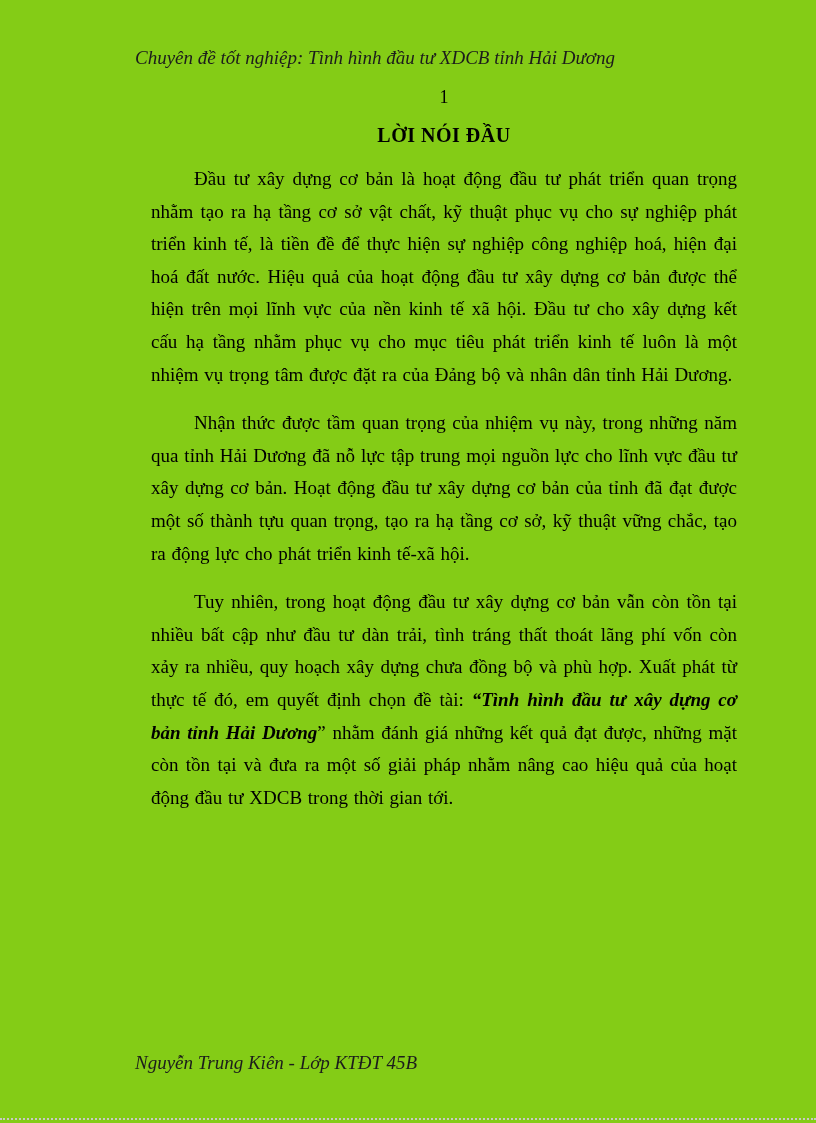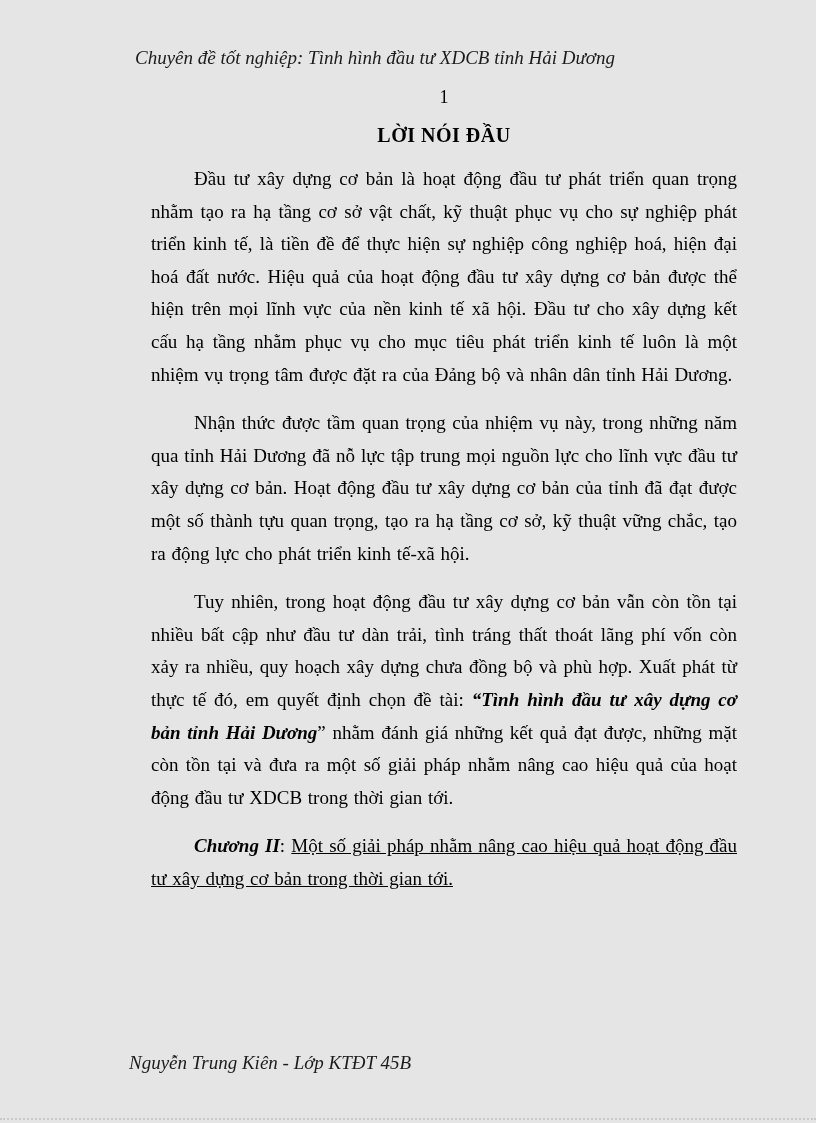--- a/index.html
+++ b/index.html
@@ -2,21 +2,21 @@
 <html><head>
 <meta charset="utf-8">
 <style>
   * { box-sizing: border-box; }
   html, body { margin: 0; padding: 0; background: #ffffff; }
   .page {
     position: relative;
     width: 816px;
     height: 1123px;
     margin: 0 auto;
-    background: #e5e5e5;
+    background: #84cc16;
     color: #000000;
     font-family: "Liberation Serif", "DejaVu Serif", serif;
     overflow: hidden;
   }
   .running-header {
     position: absolute;
     top: 46px;
     left: 135px;
     width: 618px;
     font-style: italic;
@@ -54,21 +54,21 @@
     text-align: justify;
     text-indent: 43px;
     word-spacing: 1px;
   }
   .bi { font-weight: bold; font-style: italic; }
   .bold { font-weight: bold; }
   .ul { text-decoration: underline; }
   .running-footer {
     position: absolute;
     top: 1051px;
-    left: 129px;
+    left: 135px;
     width: 618px;
     font-style: italic;
     font-size: 19px;
     line-height: 24px;
     color: #1c1c1c;
   }
   .page-break-dots {
     position: absolute;
     left: 0;
     right: 0;
@@ -93,21 +93,20 @@
     <h1 class="doc-title">LỜI NÓI ĐẦU</h1>
 
     <p class="para">Đầu tư xây dựng cơ bản là hoạt động đầu tư phát triển quan trọng nhằm tạo ra hạ tầng cơ sở vật chất, kỹ thuật phục vụ cho sự nghiệp phát triển kinh tế, là tiền đề để thực hiện sự nghiệp công nghiệp hoá, hiện đại hoá đất nước. Hiệu quả của hoạt động đầu tư xây dựng cơ bản được thể hiện trên mọi lĩnh vực của nền kinh tế xã hội. Đầu tư cho xây dựng kết cấu hạ tầng nhằm phục vụ cho mục tiêu phát triển kinh tế luôn là một nhiệm vụ trọng tâm được đặt ra của Đảng bộ và nhân dân tỉnh Hải Dương.</p>
 
     <p class="para">Nhận thức được tầm quan trọng của nhiệm vụ này, trong những năm qua tỉnh Hải Dương đã nỗ lực tập trung mọi nguồn lực cho lĩnh vực đầu tư xây dựng cơ bản. Hoạt động đầu tư xây dựng cơ bản của tỉnh đã đạt được một số thành tựu quan trọng, tạo ra hạ tầng cơ sở, kỹ thuật vững chắc, tạo ra động lực cho phát triển kinh tế-xã hội.</p>
 
     <p class="para"><span>Tuy nhiên, trong hoạt động đầu tư xây dựng cơ bản vẫn còn tồn tại nhiều bất cập như đầu tư dàn trải, tình tráng thất thoát lãng phí vốn còn xảy ra nhiều, quy hoạch xây dựng chưa đồng bộ và phù hợp. Xuất phát từ thực tế đó, em quyết định chọn đề tài: </span><span class="bi">“Tình hình đầu tư xây dựng cơ bản tỉnh Hải Dương</span><span>” nhằm đánh giá những kết quả đạt được, những mặt còn tồn tại và đưa ra một số giải pháp nhằm nâng cao hiệu quả của hoạt động đầu tư XDCB trong thời gian tới.</span></p>
 
 
 
-    <p class="para"><span class="bi">Chương II</span><span>: </span><span class="ul">Một số giải pháp nhằm nâng cao hiệu quả hoạt động đầu tư xây dựng cơ bản trong thời gian tới.</span></p>
 
 
   </div>
 
   <div class="running-footer">
     <span>Nguyễn Trung Kiên - Lớp KTĐT 45B</span>
   </div>
 
   <div class="page-break-dots"></div>
 

